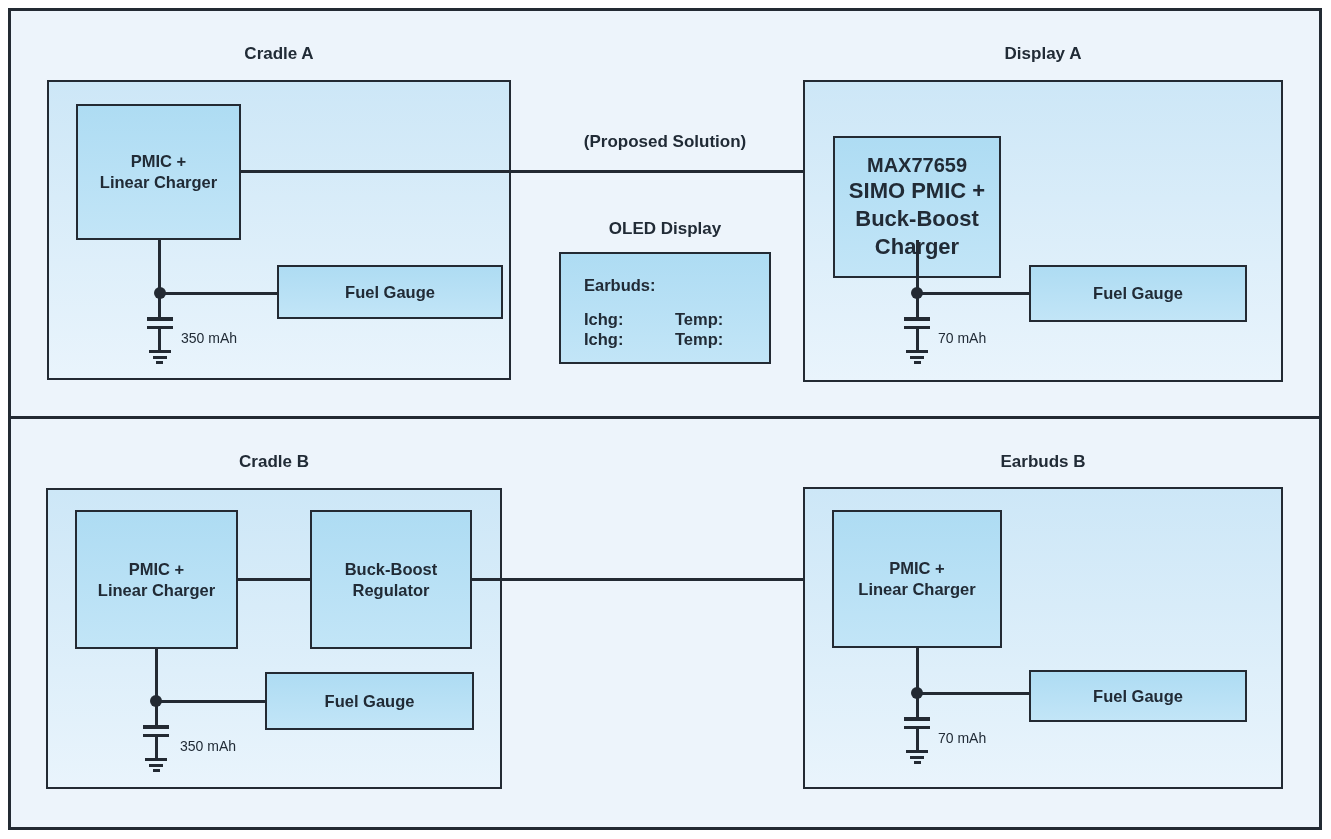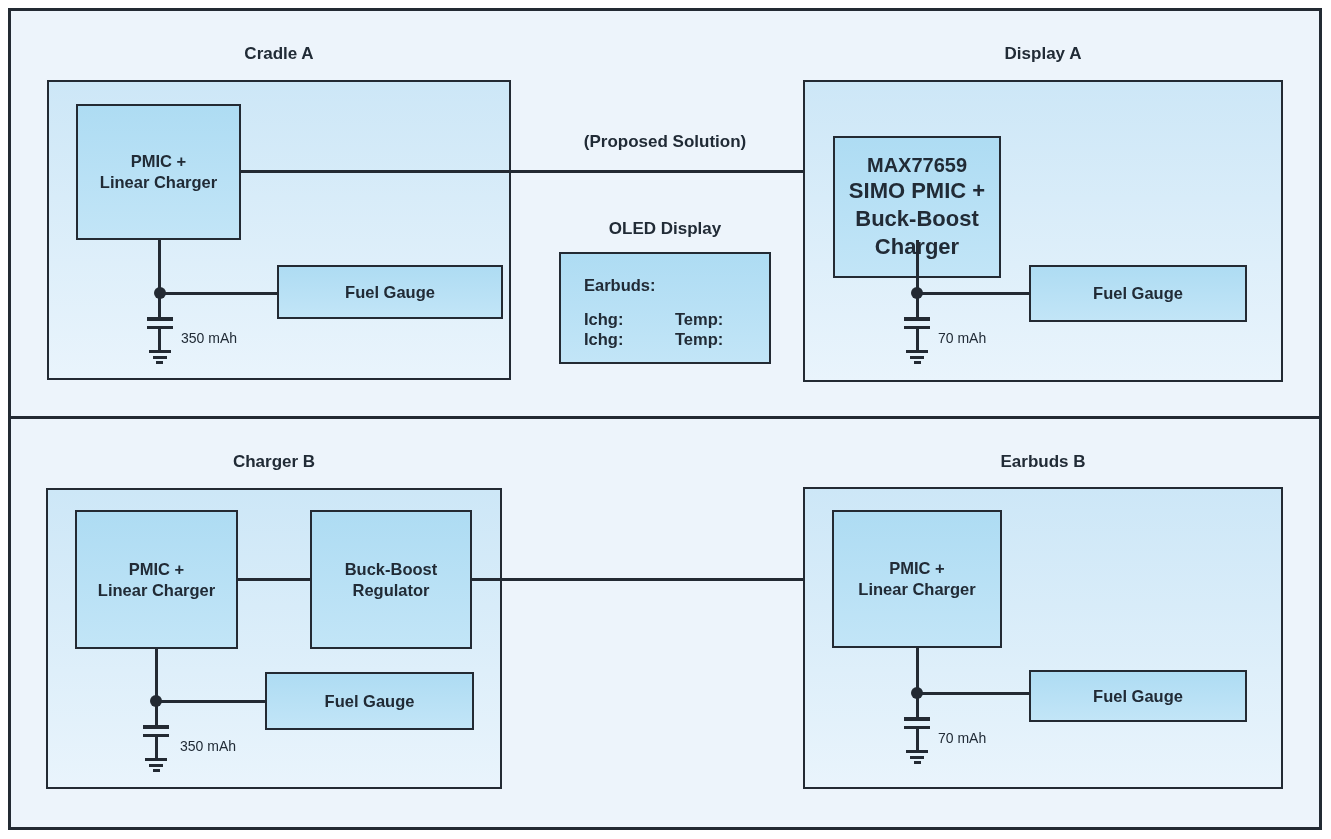--- a/index.html
+++ b/index.html
@@ -120,21 +120,21 @@
     <div class="plate p2"></div>
     <div class="stem2"></div>
     <div class="g1"></div>
     <div class="g2"></div>
     <div class="g3"></div>
   </div>
   <div class="wire" style="left:917px;top:291.5px;width:112px;height:3px;"></div>
   <div class="flabel" style="left:938px;top:311px;">70 mAh</div>
   <div class="box" style="left:1029px;top:265px;width:218px;height:57px;">Fuel Gauge</div>
 
-  <div class="title" style="left:46px;top:452px;width:456px;">Charger B</div>
+  <div class="title" style="left:46px;top:452px;width:456px;">Cradle B</div>
   <div class="panel" style="left:46px;top:488px;width:456px;height:301px;"></div>
 
   <div class="box" style="left:75px;top:510px;width:163px;height:139px;">PMIC +
 Linear Charger</div>
   <div class="wire" style="left:238px;top:578px;width:72px;height:3px;"></div>
   <div class="box" style="left:310px;top:510px;width:162px;height:139px;">Buck-Boost
 Regulator</div>
 
   <div class="wire" style="left:472px;top:578px;width:344px;height:3px;"></div>
   <div class="arrowhead" style="left:811px;top:570.5px;"></div>

